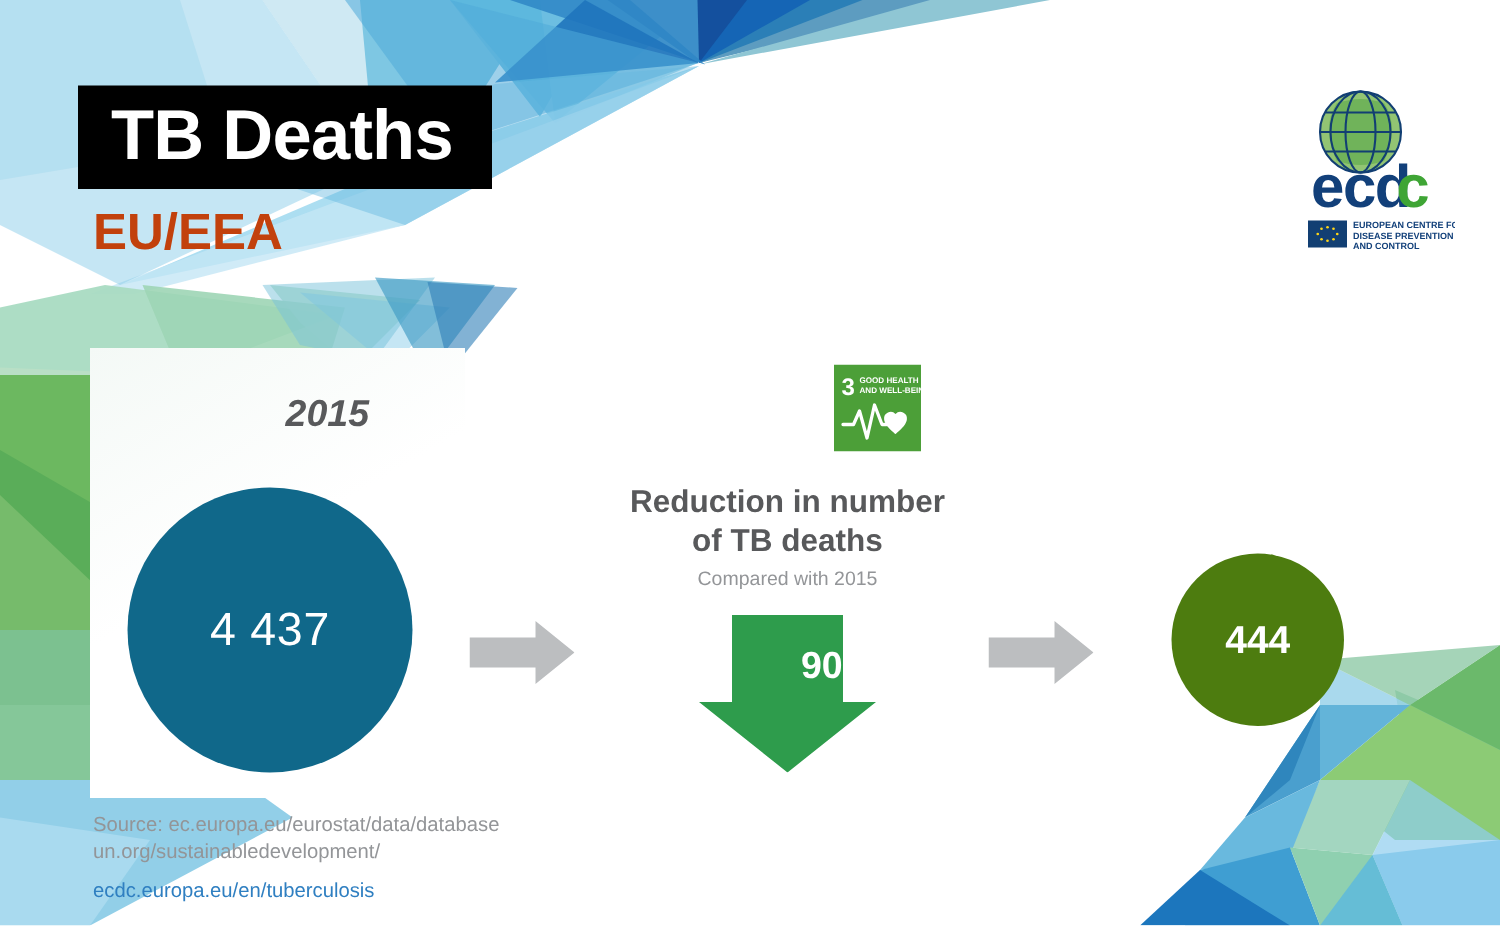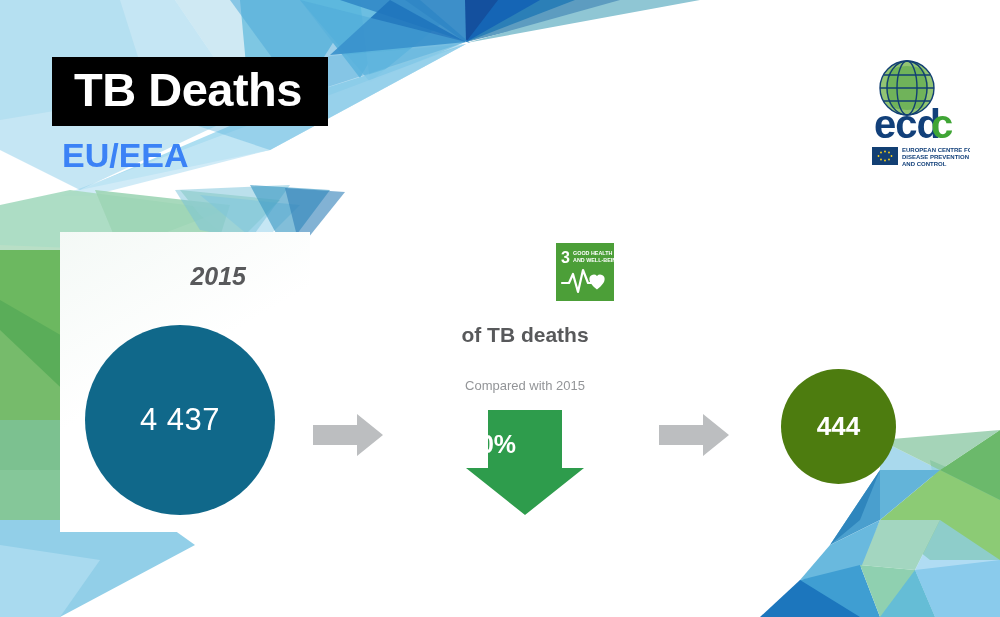--- a/index.html
+++ b/index.html
@@ -51,21 +51,21 @@
     font-size: 47px;
     font-weight: bold;
     line-height: 1.05;
     letter-spacing: -0.5px;
     white-space: nowrap;
   }
   .subtitle {
     position: absolute;
     left: 62px;
     top: 136px;
-    color: #3b82f6;
+    color: #c2410c;
     font-size: 34px;
     font-weight: bold;
     letter-spacing: 0px;
     z-index: 6;
   }
 
   
   .ecdc-logo {
     position: absolute;
     left: 845px;
@@ -150,21 +150,21 @@
     top: 410px;
     width: 118px;
     height: 105px;
     z-index: 6;
   }
   .down-arrow-label {
     position: absolute;
     left: 466px;
     top: 430px;
     width: 118px;
-    text-align: left;
+    text-align: right;
     color: #ffffff;
     font-size: 25px;
     font-weight: bold;
     z-index: 7;
   }
 
   
   .target-label {
     position: absolute;
     left: 753px;
@@ -345,34 +345,40 @@
         <text x="17" y="12" font-family="'Liberation Sans', sans-serif" font-size="5.4" font-weight="bold" fill="#ffffff">GOOD HEALTH</text>
         <text x="17" y="19" font-family="'Liberation Sans', sans-serif" font-size="5.4" font-weight="bold" fill="#ffffff">AND WELL-BEING</text>
         <g fill="none" stroke="#ffffff" stroke-width="2.2" stroke-linecap="round" stroke-linejoin="round">
           <path d="M6,40 h7 l4,-9 l5,18 l5,-22 l5,13 h3"></path>
         </g>
         <path d="M41,33 a4.4,4.4 0 0 1 7.6,3.4 c0,4.4 -7.6,10 -7.6,10 c0,0 -7.6,-5.6 -7.6,-10 a4.4,4.4 0 0 1 7.6,-3.4 Z" fill="#ffffff"></path>
       </svg>
     </div>
 
     <div class="mid-heading">
+      <div>Reduction in number</div>
       <div>of TB deaths</div>
     </div>
     <div class="mid-sub">Compared with 2015</div>
 
     <div class="down-arrow-wrap">
       <svg width="118" height="105" viewBox="0 0 118 105">
         <polygon points="22,0 96,0 96,58 118,58 59,105 0,58 22,58" fill="#2e9c4c"></polygon>
       </svg>
     </div>
     <div class="down-arrow-label">90%</div>
 
     <svg class="gray-arrow" style="left:659px; top:414px;" width="70" height="42" viewBox="0 0 70 42">
       <polygon points="0,11 44,11 44,0 70,21 44,42 44,31 0,31" fill="#bcbec0"></polygon>
     </svg>
 
     <div class="circle-2030">
       <span class="value">444</span>
     </div>
 
+    <div class="source-block">
+      <div class="source-line">Source: ec.europa.eu/eurostat/data/database</div>
+      <div class="source-line">un.org/sustainabledevelopment/</div>
+      <a class="source-link" href="#">ecdc.europa.eu/en/tuberculosis</a>
+    </div>
 
   </div>
 </div>
 
 </body></html>

